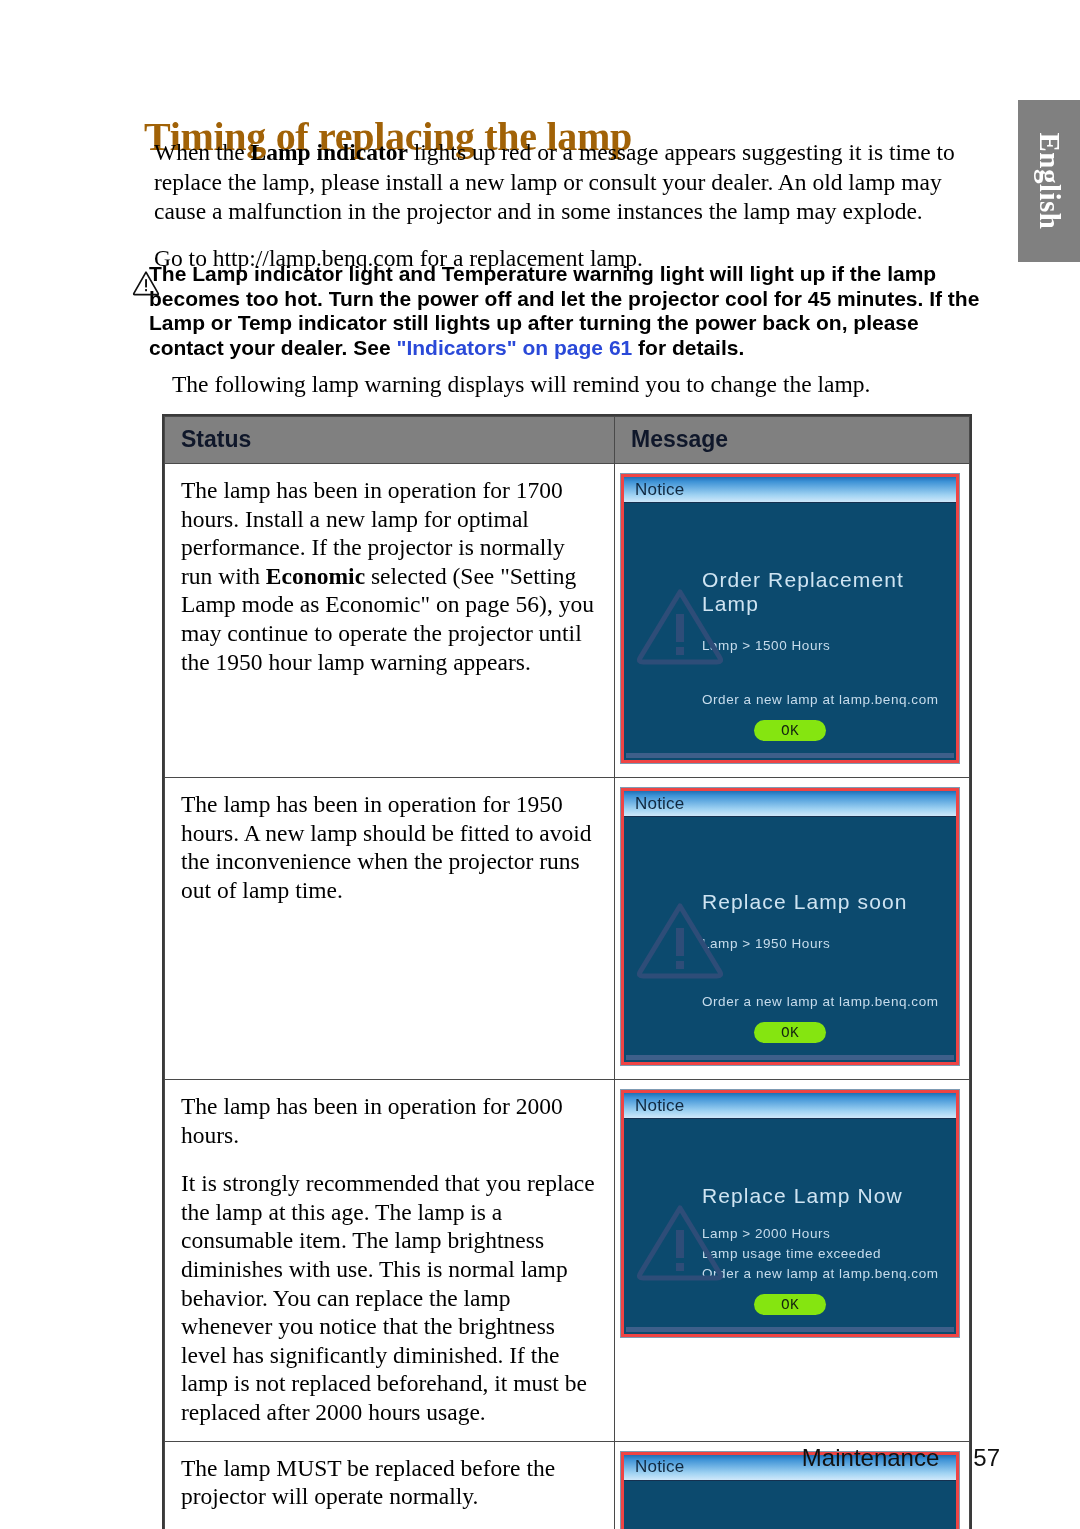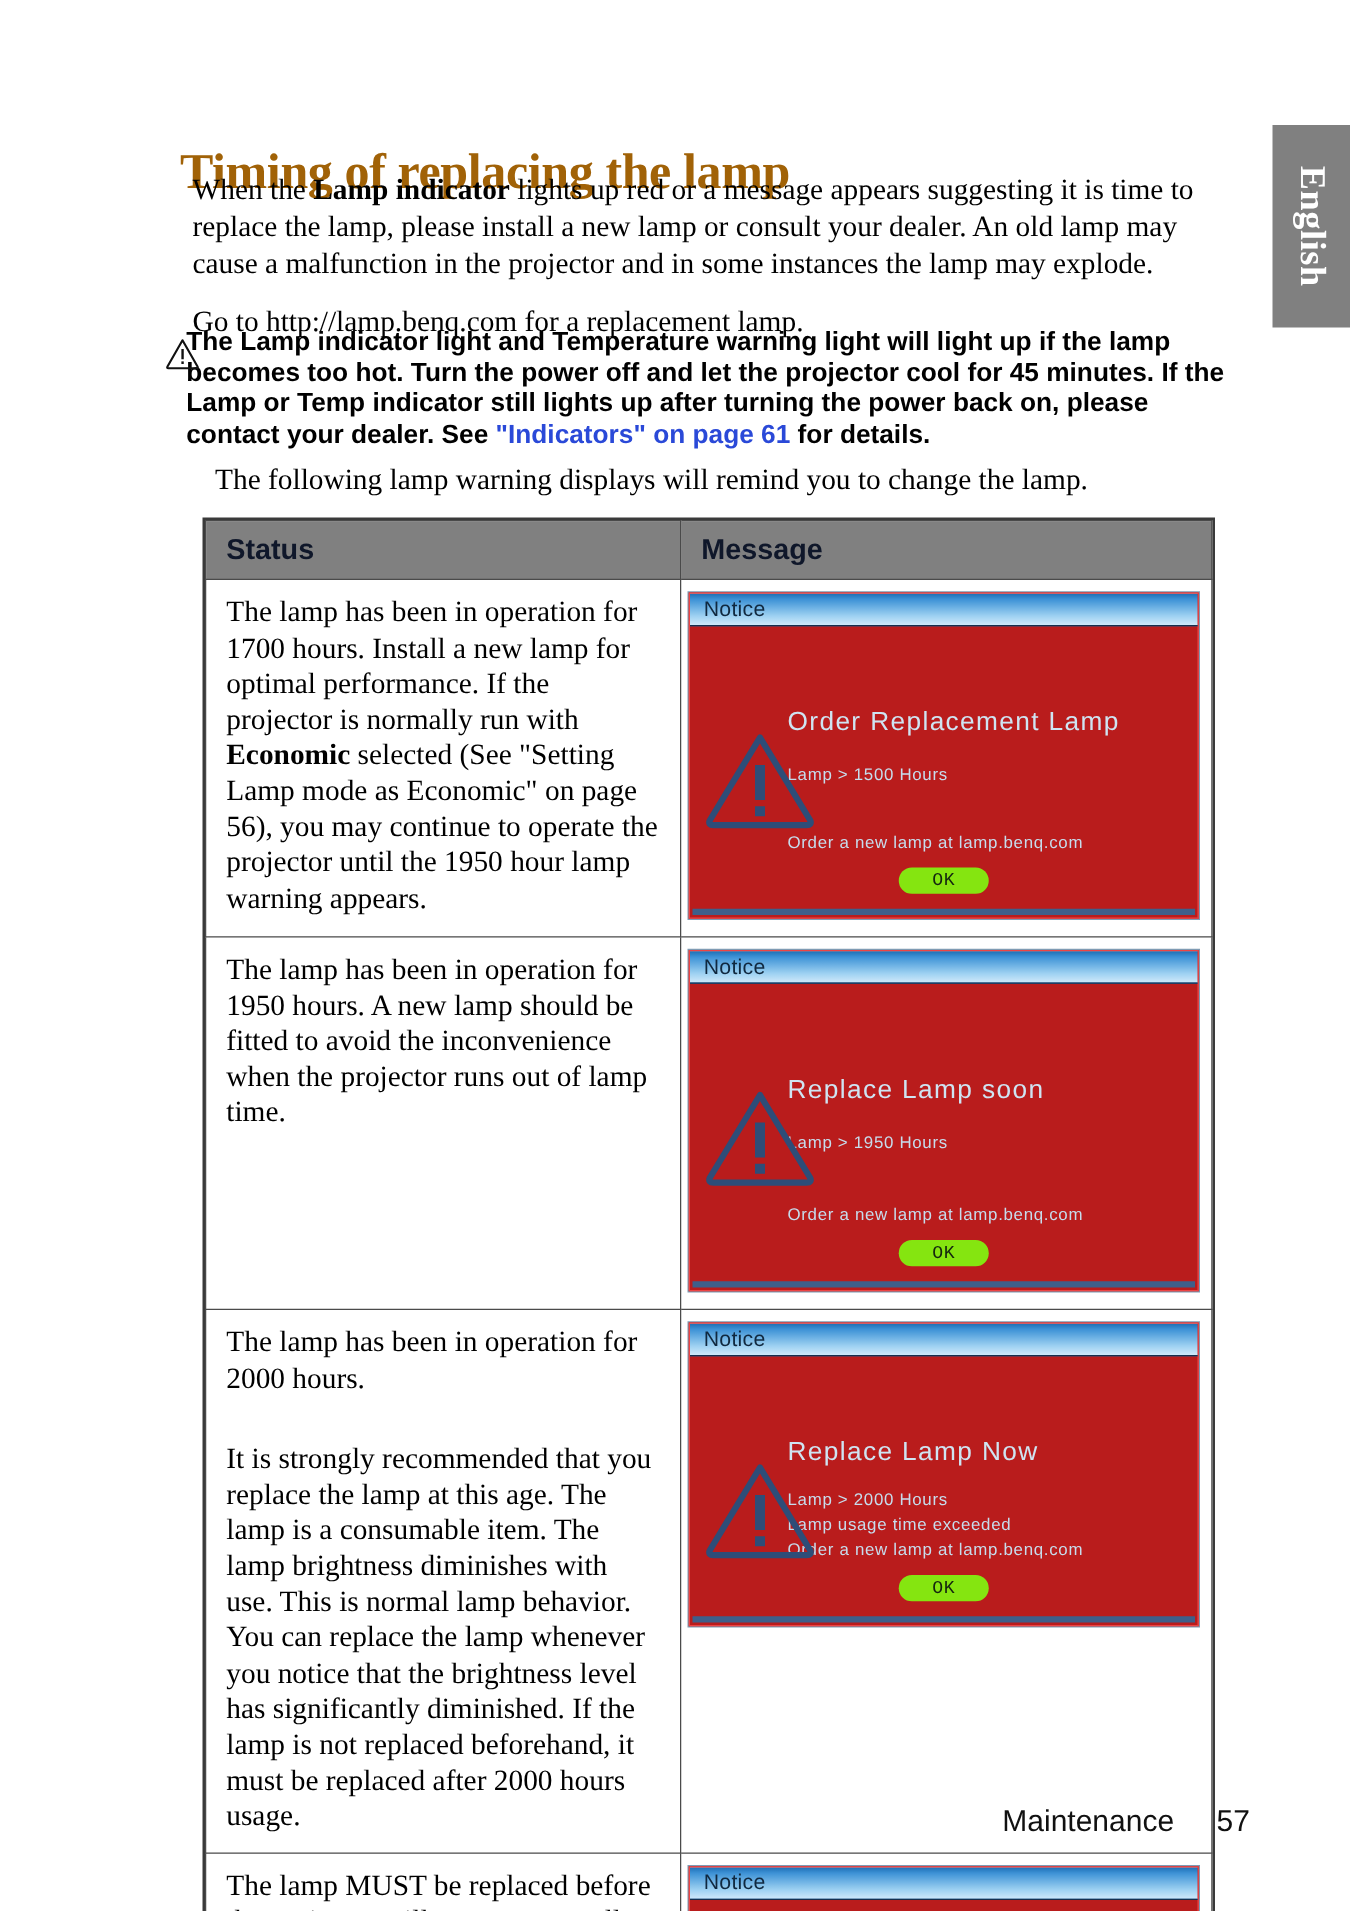--- a/index.html
+++ b/index.html
@@ -115,30 +115,30 @@
   }
   .col-status { width: 458px; }
   .col-message { width: 348px; }
 
   .status-cell {
     padding: 12px 16px 14px 16px;
     font-size: 23.5px;
     line-height: 28.6px;
   }
   .status-cell p { margin: 0; }
-  .status-cell p + p { margin-top: 36px; }
+  .status-cell p + p { margin-top: 20px; }
   .status-cell b { font-weight: bold; }
 
   .msg-cell { padding: 10px 10px 14px 6px; }
 
   
   .osd {
-    width: 408px;
-    border: 1px solid #ef4444;
-    background: #b91c1c;
+    width: 338px;
+    border: 3px solid #ef4444;
+    background: #0c4a6e;
     position: relative;
     box-shadow: 0 0 0 1px #7f9bb3;
   }
   .osd-titlebar {
     height: 26px;
     background: linear-gradient(to bottom, #1f6fb5 0%, #3d92d6 18%, #9fd2f2 72%, #cfe8fa 100%);
     border-bottom: 1px solid #16304f;
     display: flex; align-items: center;
     padding-left: 11px;
   }

